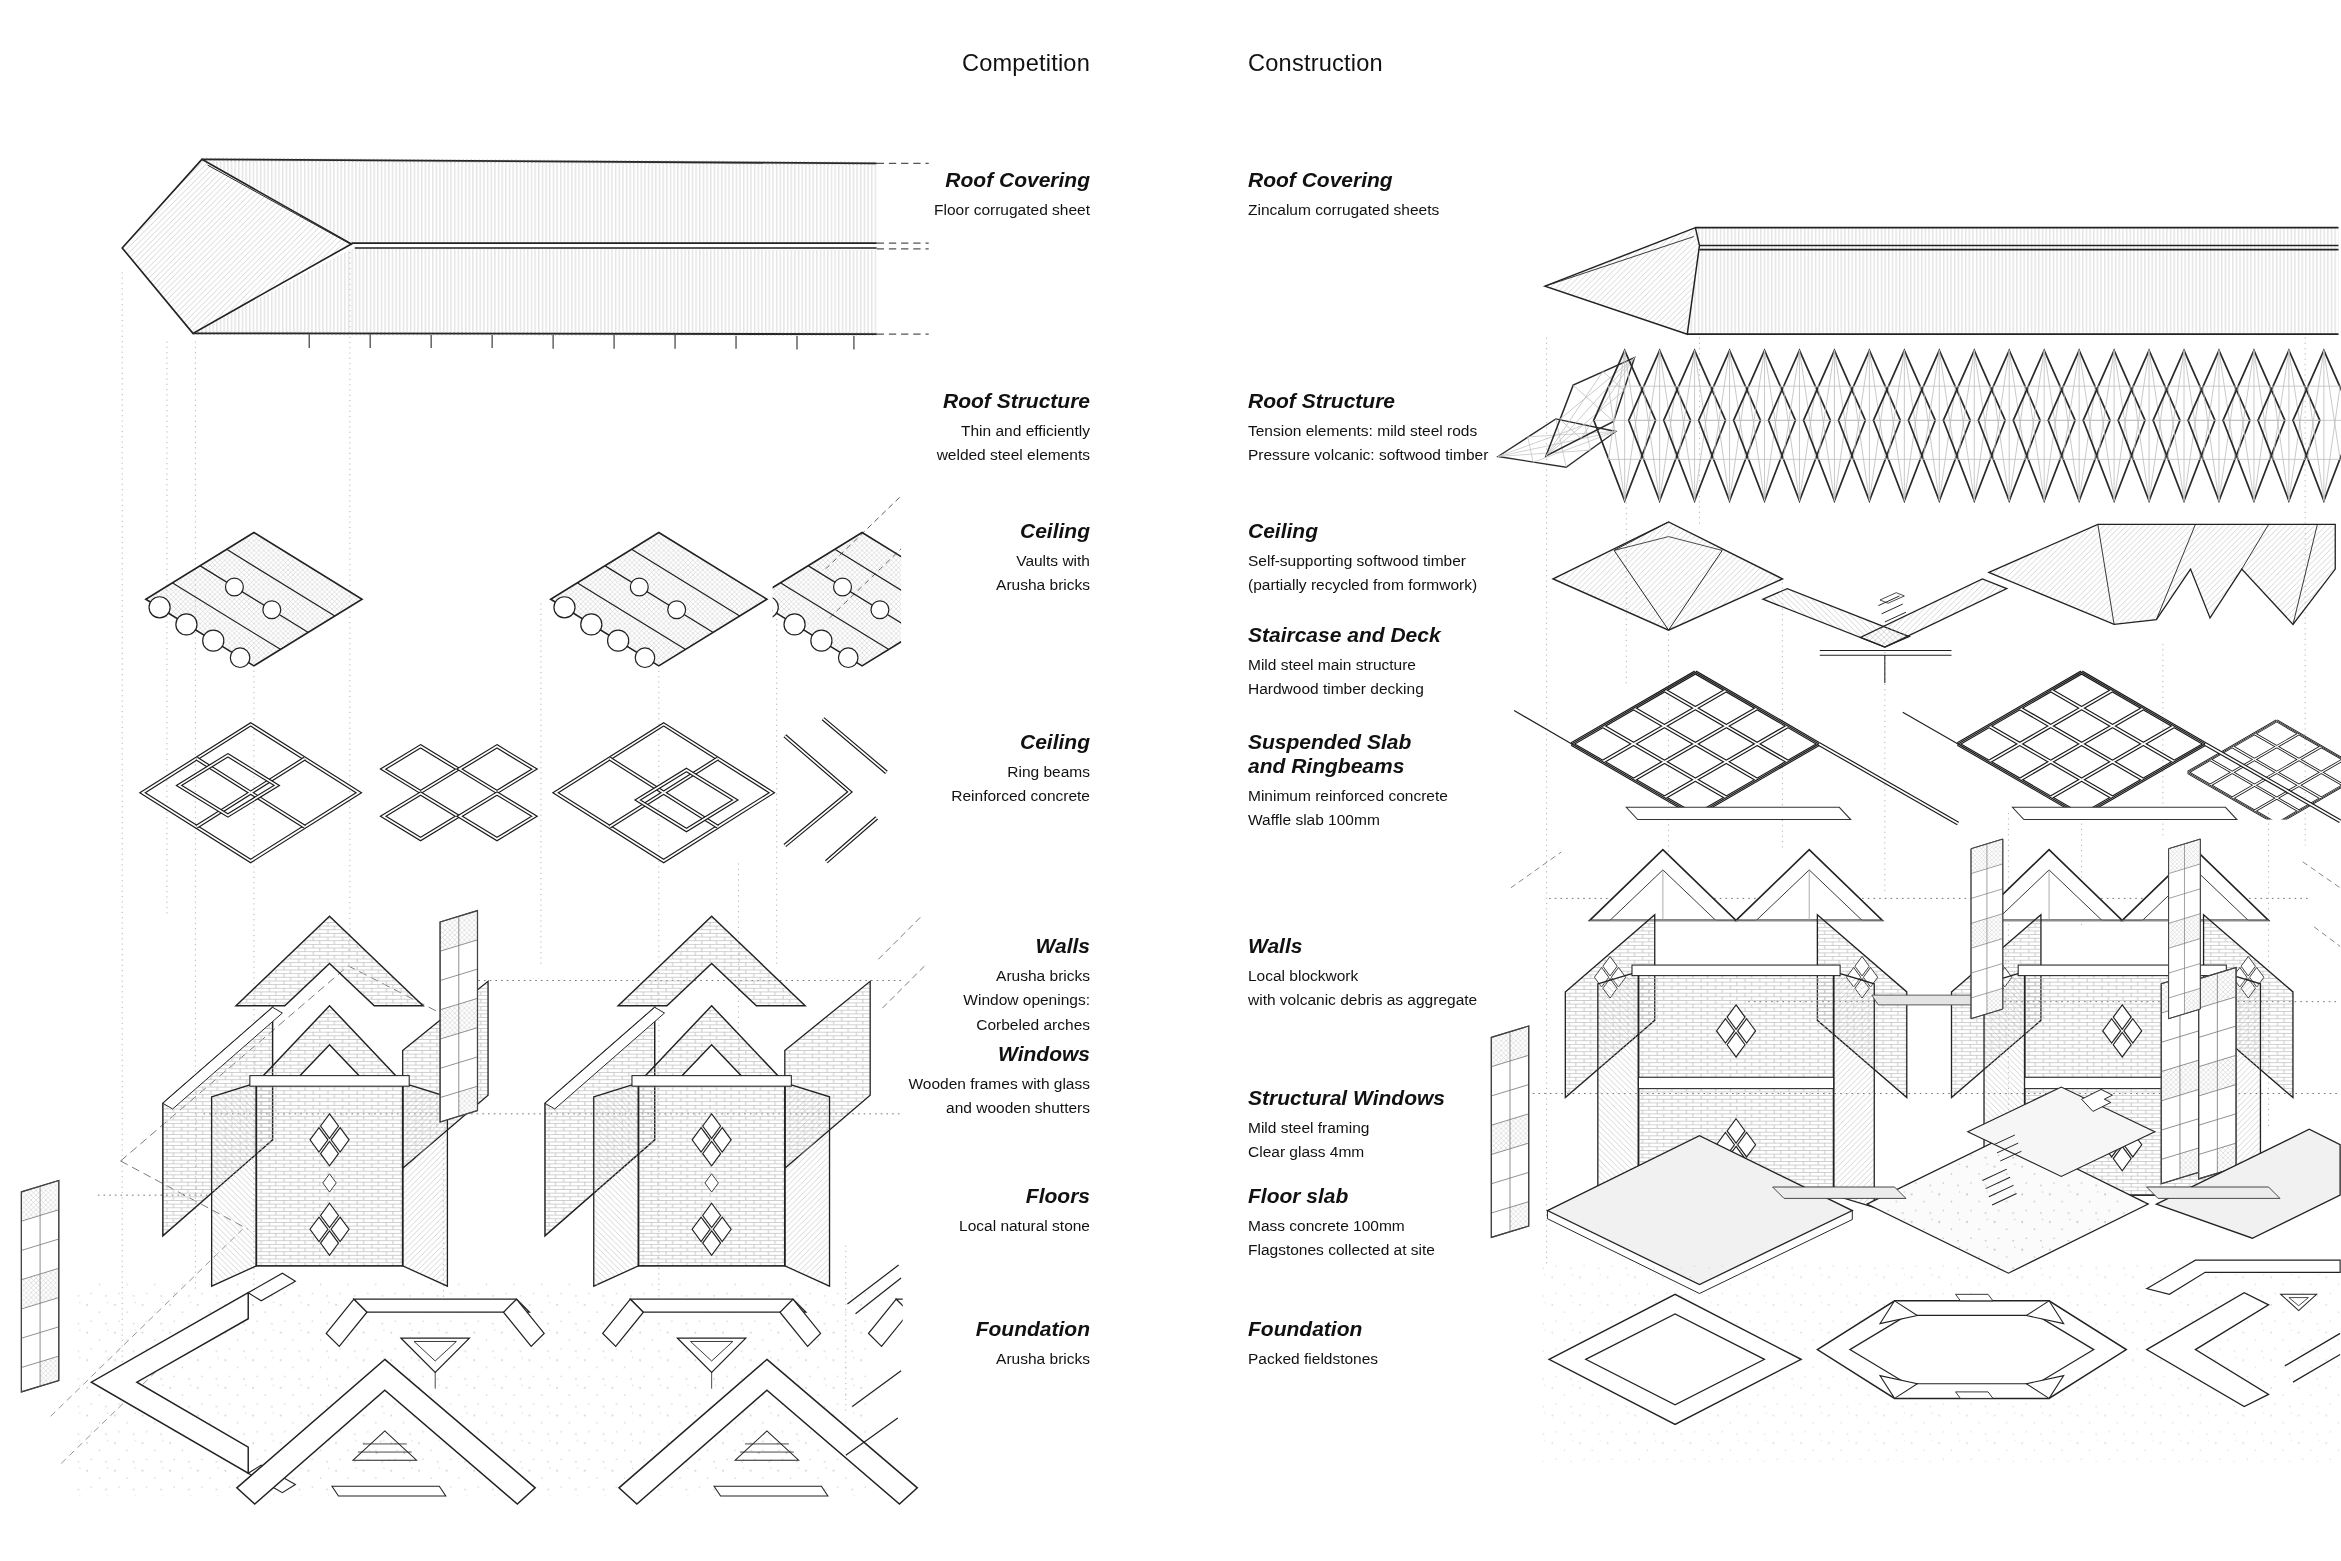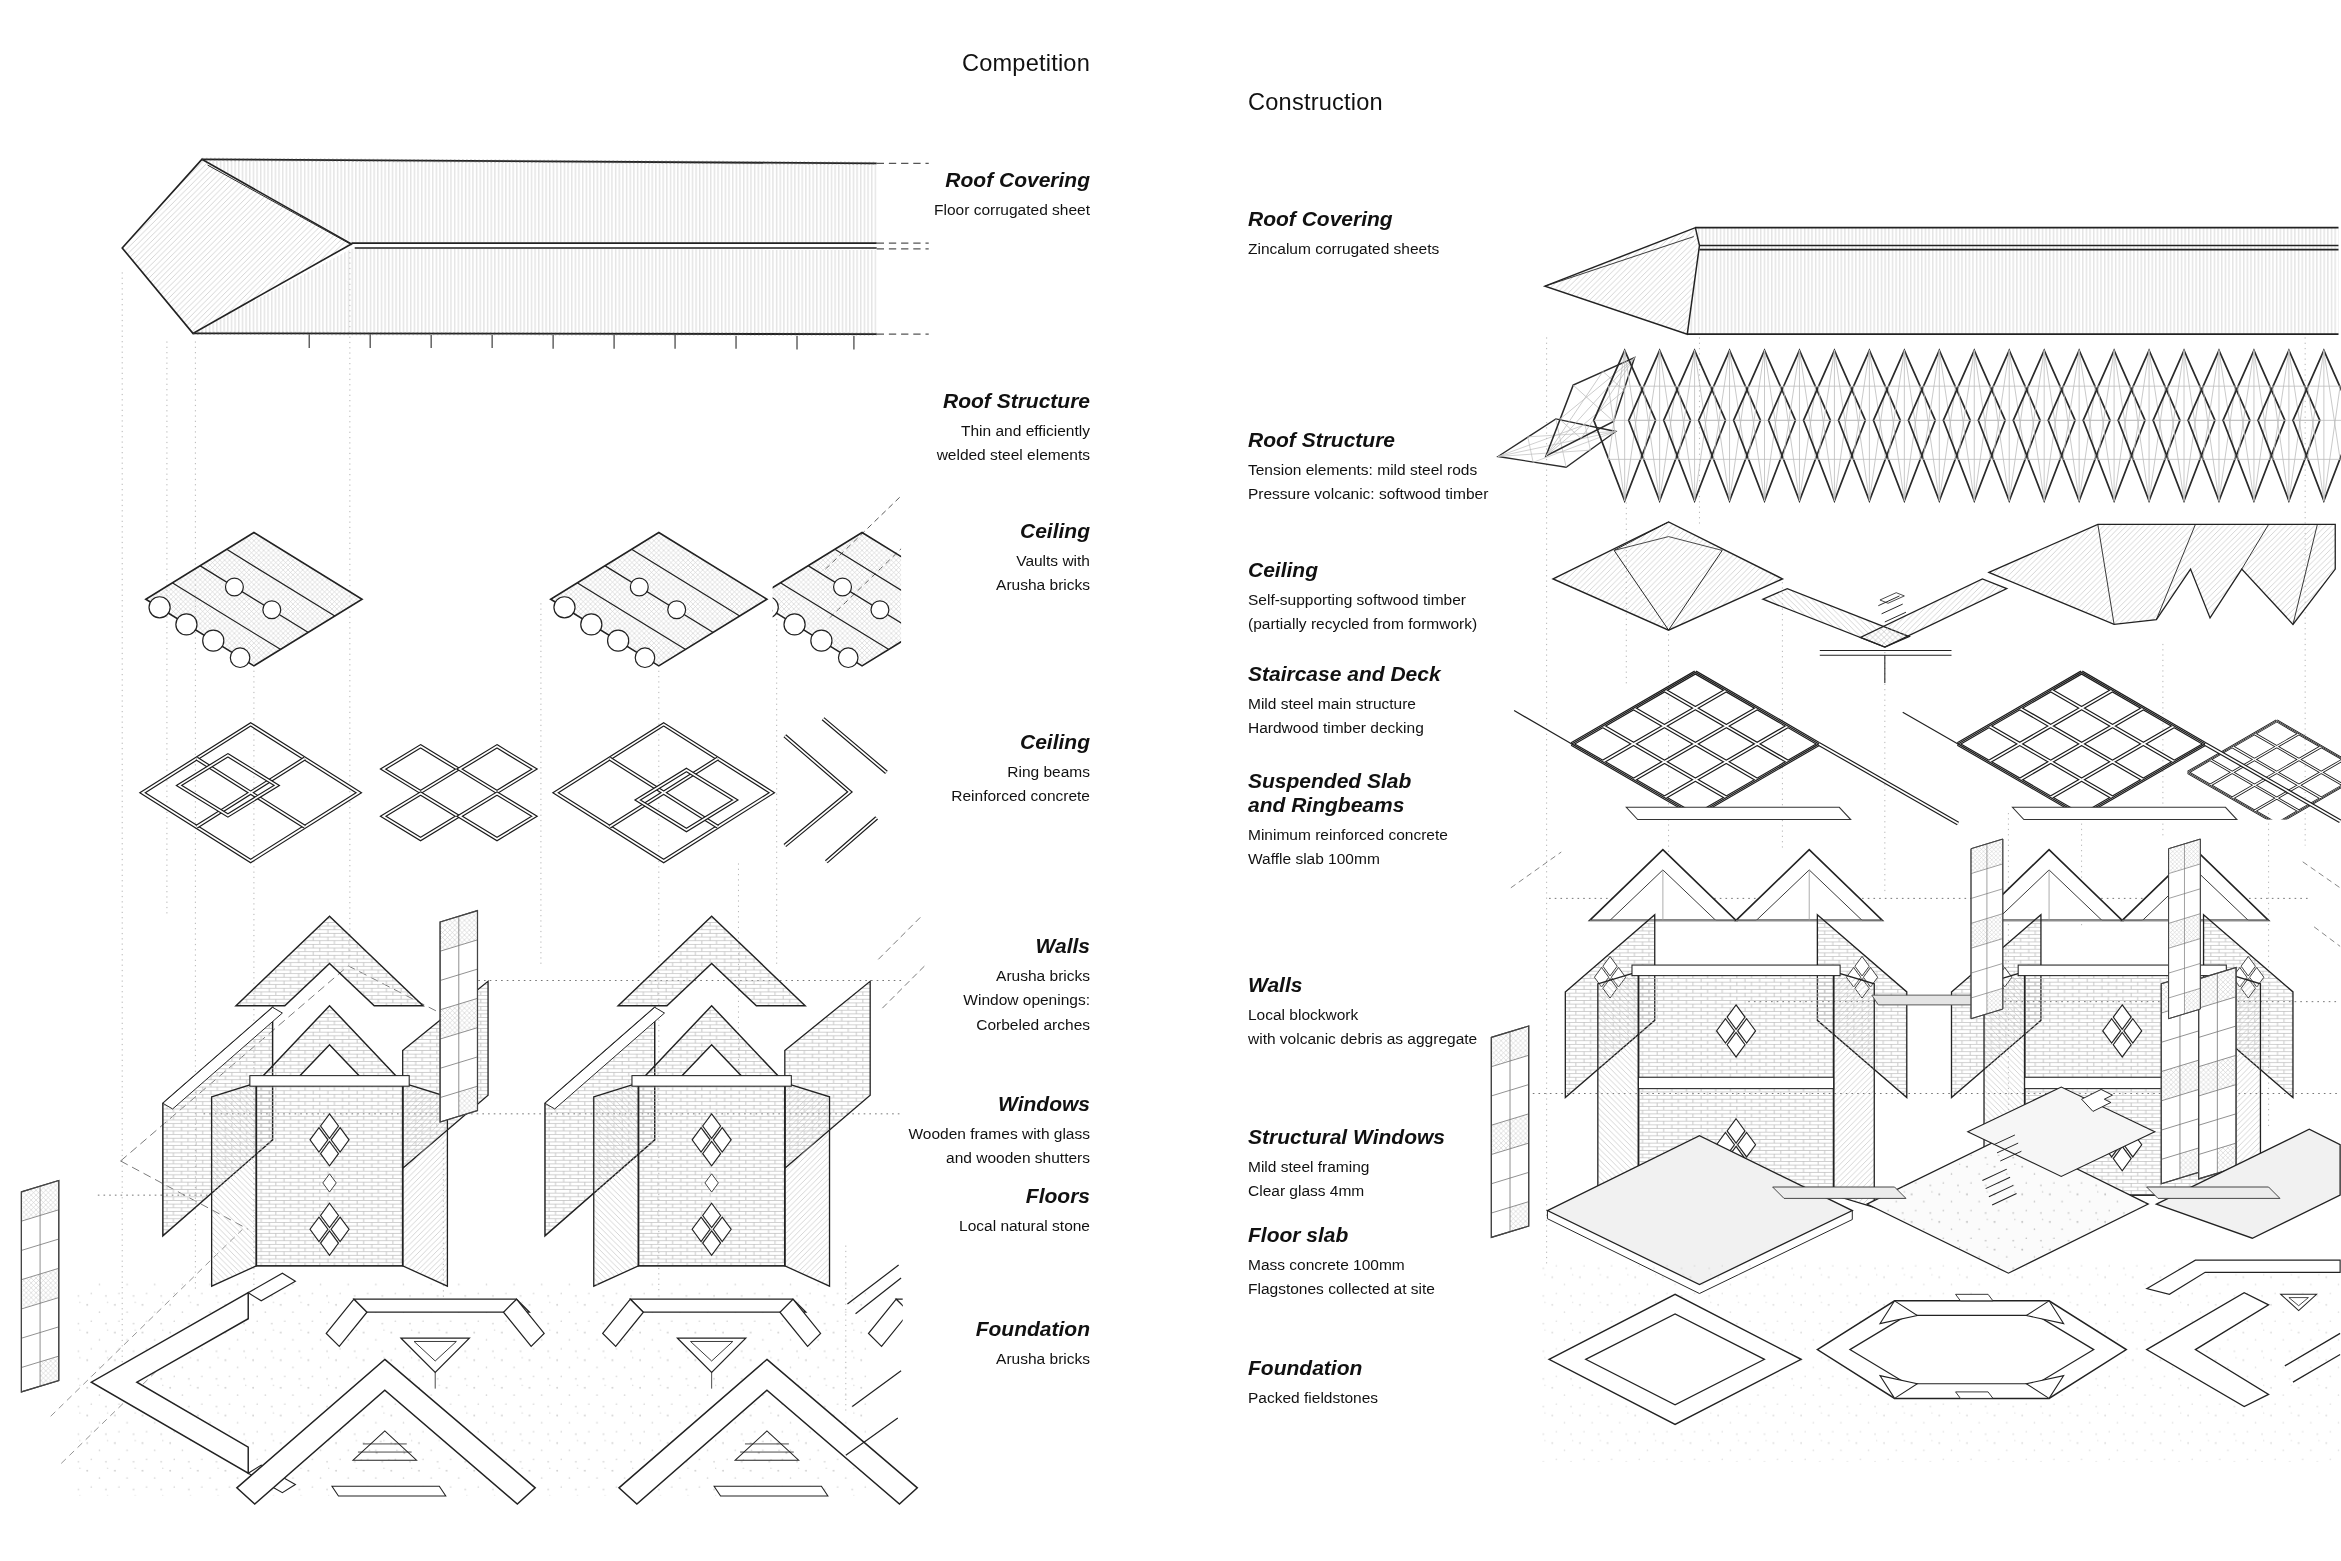--- a/index.html
+++ b/index.html
@@ -1,21 +1,21 @@
 <!DOCTYPE html>
 <html style="font-size:13px"><head>
 <meta charset="utf-8">
 <style>
   html,body{margin:0;padding:0;background:#fff;}
   body{width:2342px;height:1561px;position:relative;overflow:hidden;
        font-family:"Liberation Sans",sans-serif;color:#111;}
   #art{position:absolute;left:0;top:0;}
   .sec{position:absolute;}
   .secL{left:716px;width:374px;text-align:right;}
-  .secR{left:1248px;width:439px;text-align:left;margin-top:39px;}
+  .secR{left:1248px;width:439px;text-align:left;}
   .hdr{font-weight:normal;font-size:23.6px;letter-spacing:0.2px;}
   .t{font-style:italic;font-size:21px;margin:0 0 5.7px 0;font-weight:bold;}
   .b{font-size:15.5px;line-height:24.4px;margin:0;}
   .d1{stroke:#1c1c1c;stroke-width:5;fill:none;}
   .d2{stroke:#fff;stroke-width:2.1;fill:none;}
 </style>
 </head>
 <body>
 
 <svg id="art" width="2342" height="1561" viewBox="0 0 2880 1920">
@@ -440,21 +440,21 @@
   <div class="b">Arusha bricks</div>
   <div class="b">Window openings:</div>
   <div class="b">Corbeled arches</div>
 </div>
 <div class="sec secR" style="top:934px">
   <div class="t">Walls</div>
   <div class="b">Local blockwork</div>
   <div class="b">with volcanic debris as aggregate</div>
 </div>
 
-<div class="sec secL" style="top:1092px">
+<div class="sec secL" style="top:1042px">
   <div class="t">Windows</div>
   <div class="b">Wooden frames with glass</div>
   <div class="b">and wooden shutters</div>
 </div>
 <div class="sec secR" style="top:1086px">
   <div class="t">Structural Windows</div>
   <div class="b">Mild steel framing</div>
   <div class="b">Clear glass 4mm</div>
 </div>
 

